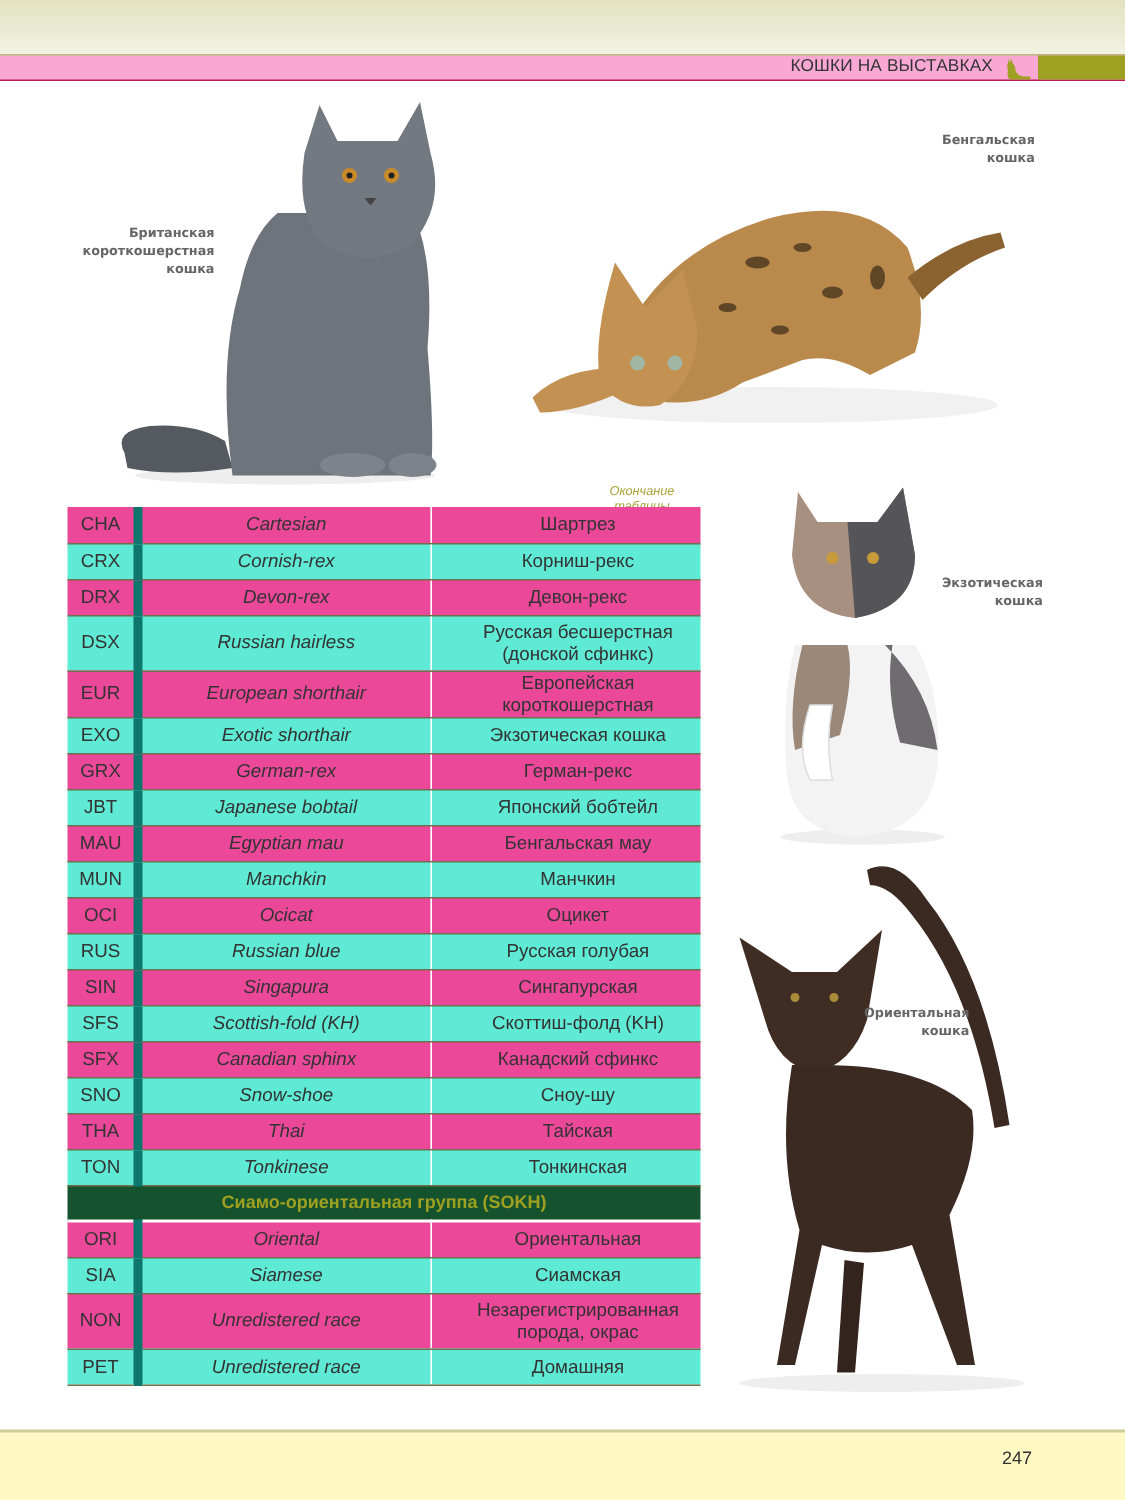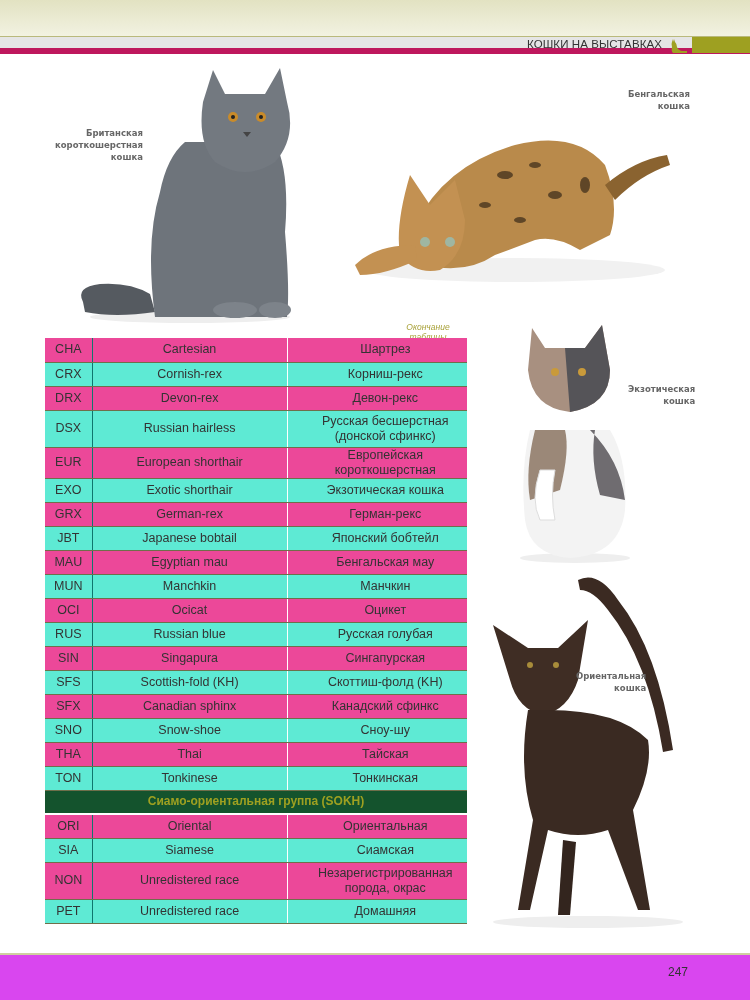--- a/index.html
+++ b/index.html
@@ -2,48 +2,48 @@
 <html><head>
 <meta charset="utf-8">
 <style>
   * { box-sizing: border-box; margin: 0; padding: 0; }
   html, body { width: 750px; height: 1000px; overflow: hidden; background: #ffffff; }
   body { position: relative; font-family: "DejaVu Sans", sans-serif; color: #333; }
 
   .top-band { position: absolute; left: 0; top: 0; width: 750px; height: 38px;
     background: linear-gradient(#e2e2c2, #f3f3e3); }
   .header-bar { position: absolute; left: 0; top: 36px; width: 750px; height: 18px;
-    border-top: 1px solid #b9b97c; border-bottom: 6px solid #be185d; background: #e5e5e5; }
+    border-top: 1px solid #b9b97c; border-bottom: 1px solid #be185d; background: #f9a8d4; }
   .header-title { position: absolute; right: 88px; top: 1px; font-size: 11.5px; color: #333;
     letter-spacing: 0.1px; font-family: "Liberation Sans", sans-serif; }
   .header-cat { position: absolute; right: 62px; top: 1px; width: 20px; height: 16px; }
   .header-accent { position: absolute; right: 0; top: 0; width: 58px; height: 16px; background: #9ea021; }
 
   .photo { position: absolute; }
   .cat-label { position: absolute; font-size: 8.5px; font-weight: bold; color: #666; line-height: 12px;
     font-family: "DejaVu Sans", sans-serif; text-align: right; }
 
   .table-caption { position: absolute; left: 390px; top: 322px; width: 76px; font-size: 8.5px;
     font-style: italic; color: #a9a23a; text-align: center; font-family: "Liberation Sans", sans-serif; }
 
   .breed-table { position: absolute; left: 45px; top: 338px; width: 422px; border-collapse: collapse;
     font-family: "Liberation Sans", sans-serif; font-size: 12.5px; color: #333; }
   .breed-table td { border-bottom: 2px solid #ffffff; height: 24px; text-align: center; padding: 0 4px; line-height: 15px; }
   .breed-table td.code { width: 44px; }
-  .breed-table td.en { width: 182px; border-left: 1px solid #0f766e; }
+  .breed-table td.en { width: 182px; font-style: italic; border-left: 6px solid #0f766e; }
   .breed-table td.ru { width: 168px; border-left: 1px solid #ffffff; padding-left: 20px; }
   .breed-table tr.light td { background: #ec4899; }
   .breed-table tr.dark td { background: #5eead4; }
   .breed-table tr.tall td { height: 37px; }
   .breed-table tr.group-row td { background: #14532d; color: #9ea021; font-weight: bold; font-style: normal; height: 24px;
     font-size: 12px; }
   .breed-table tr.light td, .breed-table tr.dark td { border-bottom: 1px solid #6f6f4a; }
 
   .footer-band { position: absolute; left: 0; top: 953px; width: 750px; height: 47px;
-    background: #d946ef; border-top: 2px solid #cfcfa0; }
+    background: #fef9c3; border-top: 2px solid #cfcfa0; }
   .page-number { position: absolute; left: 668px; top: 10px; font-size: 12px; color: #333;
     font-family: "Liberation Sans", sans-serif; }
 </style>
 </head>
 <body>
 
 <div class="top-band"></div>
 
 <div class="header-bar">
   <span class="header-title">КОШКИ НА ВЫСТАВКАХ</span>
@@ -59,21 +59,21 @@
   <path d="M80 255 Q70 180 85 130 Q92 95 110 80 L200 80 Q215 110 210 170 Q215 230 212 255 Z" fill="#6e747b"></path>
   <path d="M138 8 L150 32 L190 32 L205 6 L212 40 Q222 75 200 100 Q170 120 140 100 Q122 80 128 40 Z" fill="#737980"></path>
   <circle cx="158" cy="55" r="5" fill="#c98b2a"></circle>
   <circle cx="186" cy="55" r="5" fill="#c98b2a"></circle>
   <circle cx="158" cy="55" r="2" fill="#222"></circle>
   <circle cx="186" cy="55" r="2" fill="#222"></circle>
   <path d="M168 70 L176 70 L172 75 Z" fill="#444"></path>
   <ellipse cx="160" cy="248" rx="22" ry="8" fill="#7d838a"></ellipse>
   <ellipse cx="200" cy="248" rx="16" ry="8" fill="#7d838a"></ellipse>
 </svg>
-<div class="cat-label" style="left:55px;top:127px">
+<div class="cat-label" style="left:55px;top:150px">
   <div>Британская</div>
   <div>короткошерстная</div>
   <div>кошка</div>
 </div>
 
 <svg class="photo" style="left:355px;top:125px;width:330px;height:160px" viewBox="0 0 330 160">
   <ellipse cx="160" cy="145" rx="150" ry="12" fill="#f1f1f1"></ellipse>
   <path d="M60 100 Q90 40 160 20 Q220 5 250 40 Q265 80 255 110 L225 125 Q200 110 180 115 L140 130 Q110 150 70 140 Z" fill="#b98a4b"></path>
   <path d="M250 60 Q280 35 312 30 L315 40 Q285 50 260 75 Z" fill="#8a6330"></path>
   <path d="M55 50 L75 80 L100 55 L110 95 Q110 130 85 145 Q60 150 45 130 Q40 100 55 50 Z" fill="#c39152"></path>

